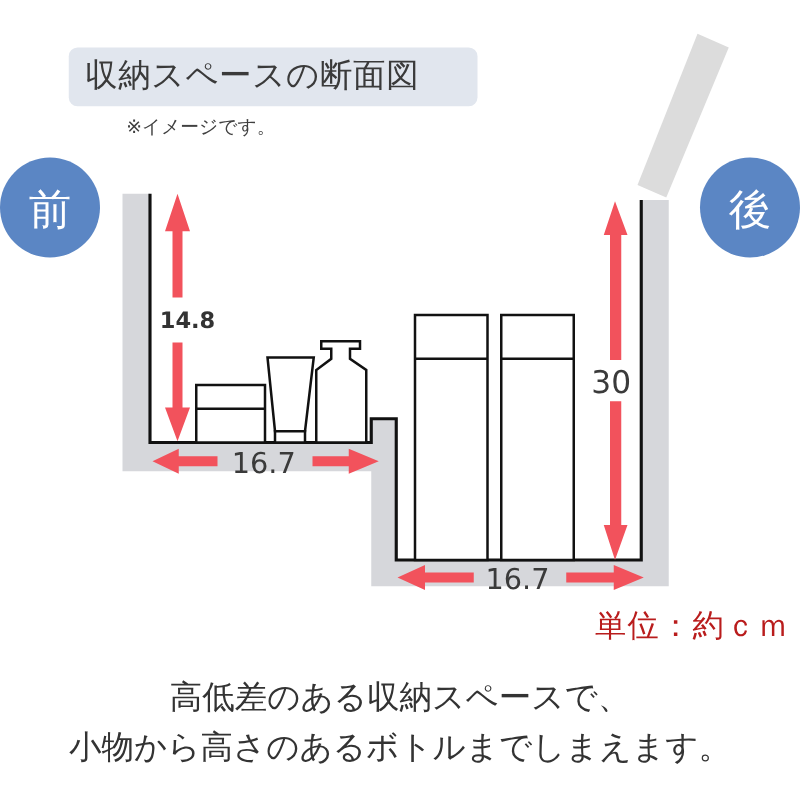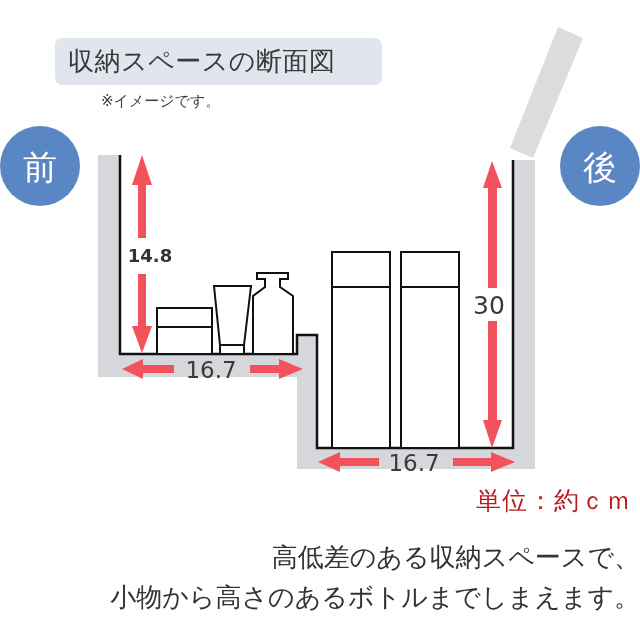--- a/index.html
+++ b/index.html
@@ -10,21 +10,21 @@
                  padding-left: 13px; line-height: 47px; font-size: 26px; color: #3a3a3a;
                  letter-spacing: 0.5px; white-space: nowrap; }
     .note { position: absolute; left: 67px; top: 92px; font-size: 15px; color: #404040; white-space: nowrap; margin-left: 34px; }
     .diagram { position: absolute; left: 0; top: 0; width: 640px; height: 640px; }
     .circle-label { font-size: 34px; fill: #ffffff; }
     .dim-bold { font-size: 18px; font-weight: bold; fill: #333333; }
     .dim { font-size: 23px; fill: #3a3a3a; }
     .dim-30 { font-size: 25px; fill: #3a3a3a; }
     .unit { position: absolute; right: 8px; top: 484px; font-size: 25px; color: #b91c1c;
             white-space: nowrap; letter-spacing: 1px; }
-    .caption { position: absolute; left: 0; width: 640px; text-align: right; font-size: 26px;
+    .caption { position: absolute; left: 0; width: 640px; text-align: center; font-size: 26px;
                color: #333333; white-space: nowrap; }
     .caption.l1 { top: 540px; }
     .caption.l2 { top: 580px; font-family: Liberation Serif, serif; }
   </style>
 </head>
 <body>
 
 <div class="title-box">収納スペースの断面図</div>
 <div class="note">※イメージです。</div>
 

